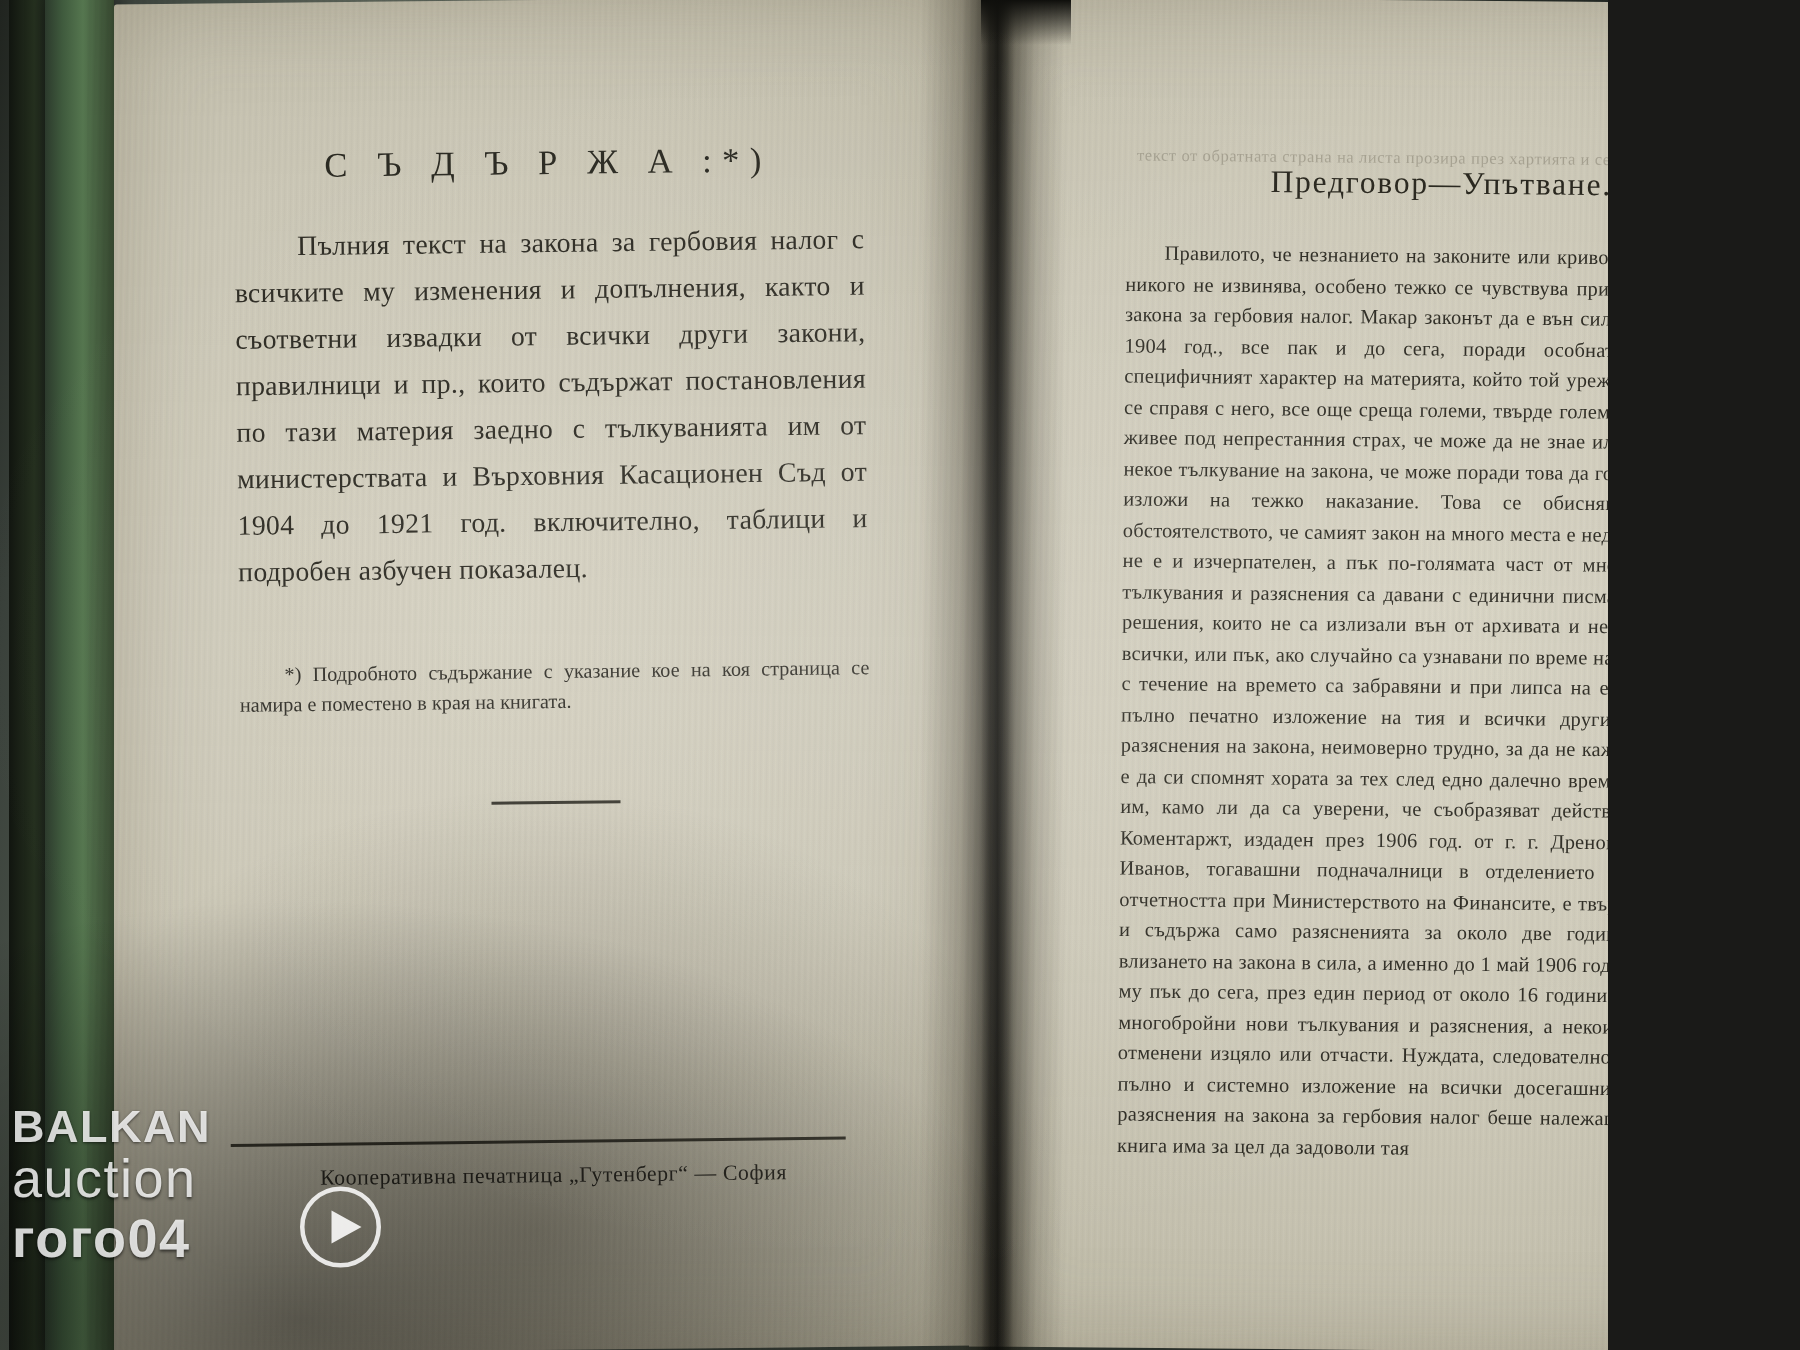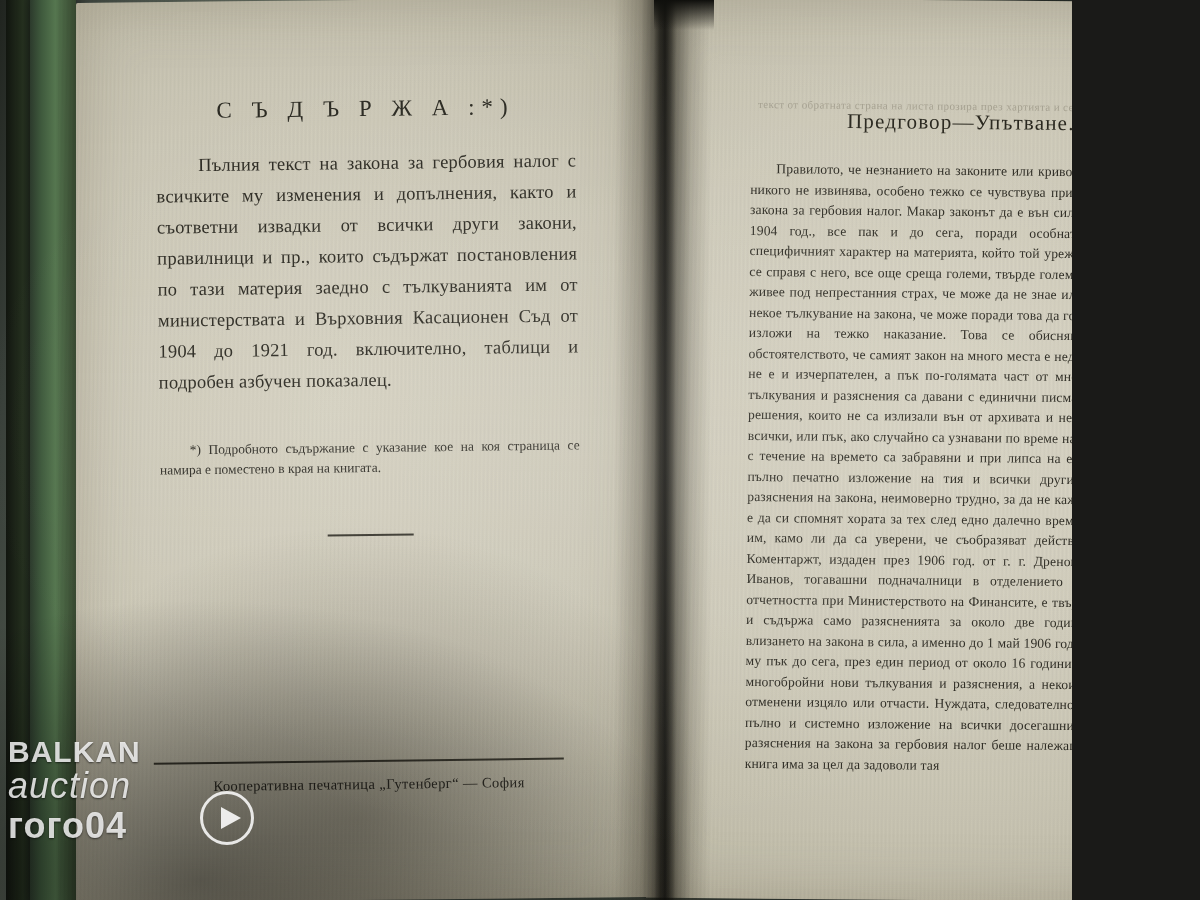--- a/index.html
+++ b/index.html
@@ -213,21 +213,21 @@
     pointer-events: none;
   }
   .wm-line1, .wm-line2, .wm-line3 {
     font-family: "Liberation Sans", sans-serif;
     color: rgba(255,255,255,0.82);
     text-shadow: 0 1px 2px rgba(0,0,0,0.55);
     font-weight: bold;
     letter-spacing: 1px;
   }
   .wm-line1 { font-size: 30px; }
-  .wm-line2 { font-size: 36px; font-weight: normal; font-style: italic; margin-top: -4px; }
+  .wm-line2 { font-size: 36px; font-weight: normal; margin-top: -4px; }
   .wm-line3 { font-size: 36px; margin-top: -2px; }
   .wm-play {
     position: absolute;
     left: 192px; top: 56px;
     width: 54px; height: 54px;
     border-radius: 50%;
     border: 3px solid rgba(255,255,255,0.85);
     box-sizing: border-box;
   }
   .wm-play::after {

